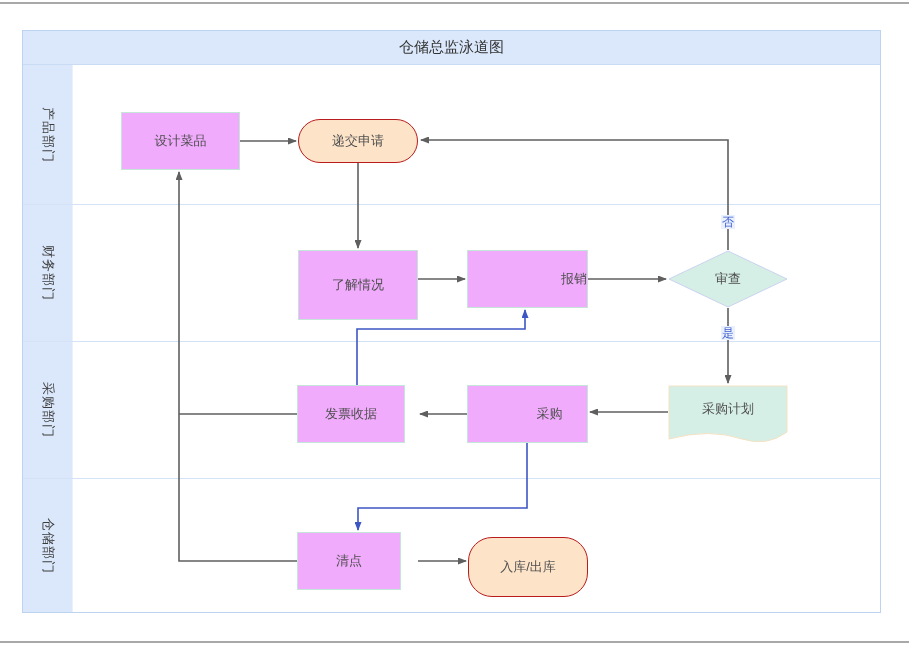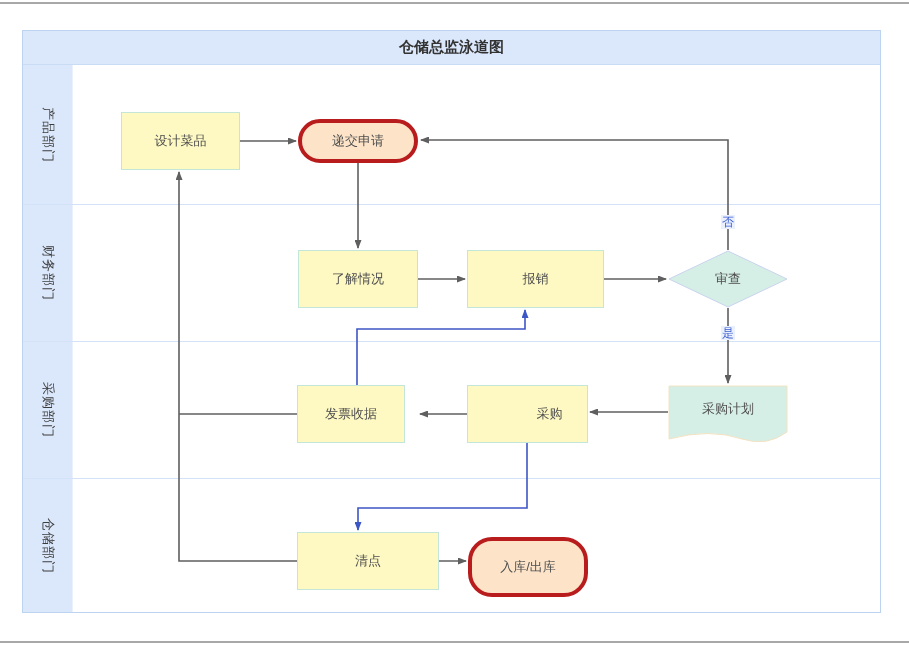--- a/index.html
+++ b/index.html
@@ -8,37 +8,37 @@
   .page-rule{position:absolute;left:0;width:909px;height:2px;background:#a8a8a8;}
   #rule-top{top:2px;}
   #rule-bottom{top:641px;}
 
   
   #table{position:absolute;left:22px;top:30px;width:859px;height:583px;
          border:1px solid #bcd4f0;background:#fff;box-sizing:border-box;
          display:flex;flex-direction:column;}
   #title-bar{height:33px;flex:0 0 33px;background:#dbe8fb;border-bottom:1px solid #c9dcf4;
          display:flex;align-items:center;justify-content:center;
-         font-size:15px;font-weight:bold;color:#333333;}
+         font-size:15px;font-weight:normal;color:#333333;}
   .lane{display:flex;border-bottom:1px solid #d3e2f7;box-sizing:border-box;}
   .lane:last-child{border-bottom:none;}
   .lane-label{width:49px;flex:0 0 49px;background:#dbe8fb;border-right:1px solid #eaf1fc;
          display:flex;align-items:center;justify-content:center;}
   .lane-label span{transform:rotate(90deg);white-space:nowrap;font-size:13px;
          color:#3c3c3c;letter-spacing:1px;}
   .lane-body{flex:1;background:#ffffff;}
 
   
   #wires{position:absolute;left:0;top:0;width:909px;height:646px;pointer-events:none;}
 
   
   .node{position:absolute;display:flex;align-items:center;justify-content:center;
         font-size:13px;color:#4f4f4f;box-sizing:border-box;text-align:center;}
-  .process{background:#fef9c3;border:1px solid #c3e6d8;}
-  .terminator{background:#fde4c9;border:4px solid #b91c1c;border-radius:24px;}
+  .process{background:#f0abfc;border:1px solid #c3e6d8;}
+  .terminator{background:#fde4c9;border:1px solid #b91c1c;border-radius:24px;}
   .shape-svg{position:absolute;left:0;top:0;width:100%;height:100%;}
   .node .lbl{position:relative;z-index:1;}
 
   
   .edge-label{position:absolute;transform:translate(-50%,-50%);font-size:12px;
         color:#3f5fd0;background:#eaf1fc;padding:0 1px;line-height:14px;z-index:3;}
 </style>
 </head>
 <body>
 
@@ -107,25 +107,25 @@
   <span class="edge-label" style="left:728px;top:333px;">是</span>
 
   <div class="node process" style="left:121px;top:112px;width:119px;height:58px;">
     <span class="lbl">设计菜品</span>
   </div>
 
   <div class="node terminator" style="left:298px;top:119px;width:120px;height:44px;">
     <span class="lbl">递交申请</span>
   </div>
 
-  <div class="node process" style="left:298px;top:250px;width:120px;height:58px;">
+  <div class="node process" style="left:298px;top:250px;width:120px;height:70px;">
     <span class="lbl">了解情况</span>
   </div>
 
-  <div class="node process" style="left:467px;top:250px;width:137px;height:58px;">
+  <div class="node process" style="left:467px;top:250px;width:121px;height:58px;justify-content:flex-end;">
     <span class="lbl">报销</span>
   </div>
 
   <div class="node" style="left:668px;top:250px;width:120px;height:58px;justify-content:center;">
     <svg class="shape-svg" viewBox="0 0 120 58">
       <polygon points="60,1 119,29 60,57 1,29" fill="#d6efe6" stroke="#c9d3ee" stroke-width="1"></polygon>
     </svg>
     <span class="lbl">审查</span>
   </div>
 
@@ -137,21 +137,21 @@
     <span class="lbl">采购</span>
   </div>
 
   <div class="node" style="left:668px;top:385px;width:120px;height:64px;">
     <svg class="shape-svg" viewBox="0 0 120 64">
       <path d="M1,1 L119,1 L119,47 Q99,62 74,54 Q42,43 1,54 Z" fill="#d6efe6" stroke="#f3e2c2" stroke-width="1"></path>
     </svg>
     <span class="lbl" style="margin-bottom:16px;">采购计划</span>
   </div>
 
-  <div class="node process" style="left:297px;top:532px;width:142px;height:58px;">
+  <div class="node process" style="left:297px;top:532px;width:104px;height:58px;">
     <span class="lbl">清点</span>
   </div>
 
   <div class="node terminator" style="left:468px;top:537px;width:120px;height:60px;">
     <span class="lbl">入库/出库</span>
   </div>
 
 </div>
 
 </body></html>

